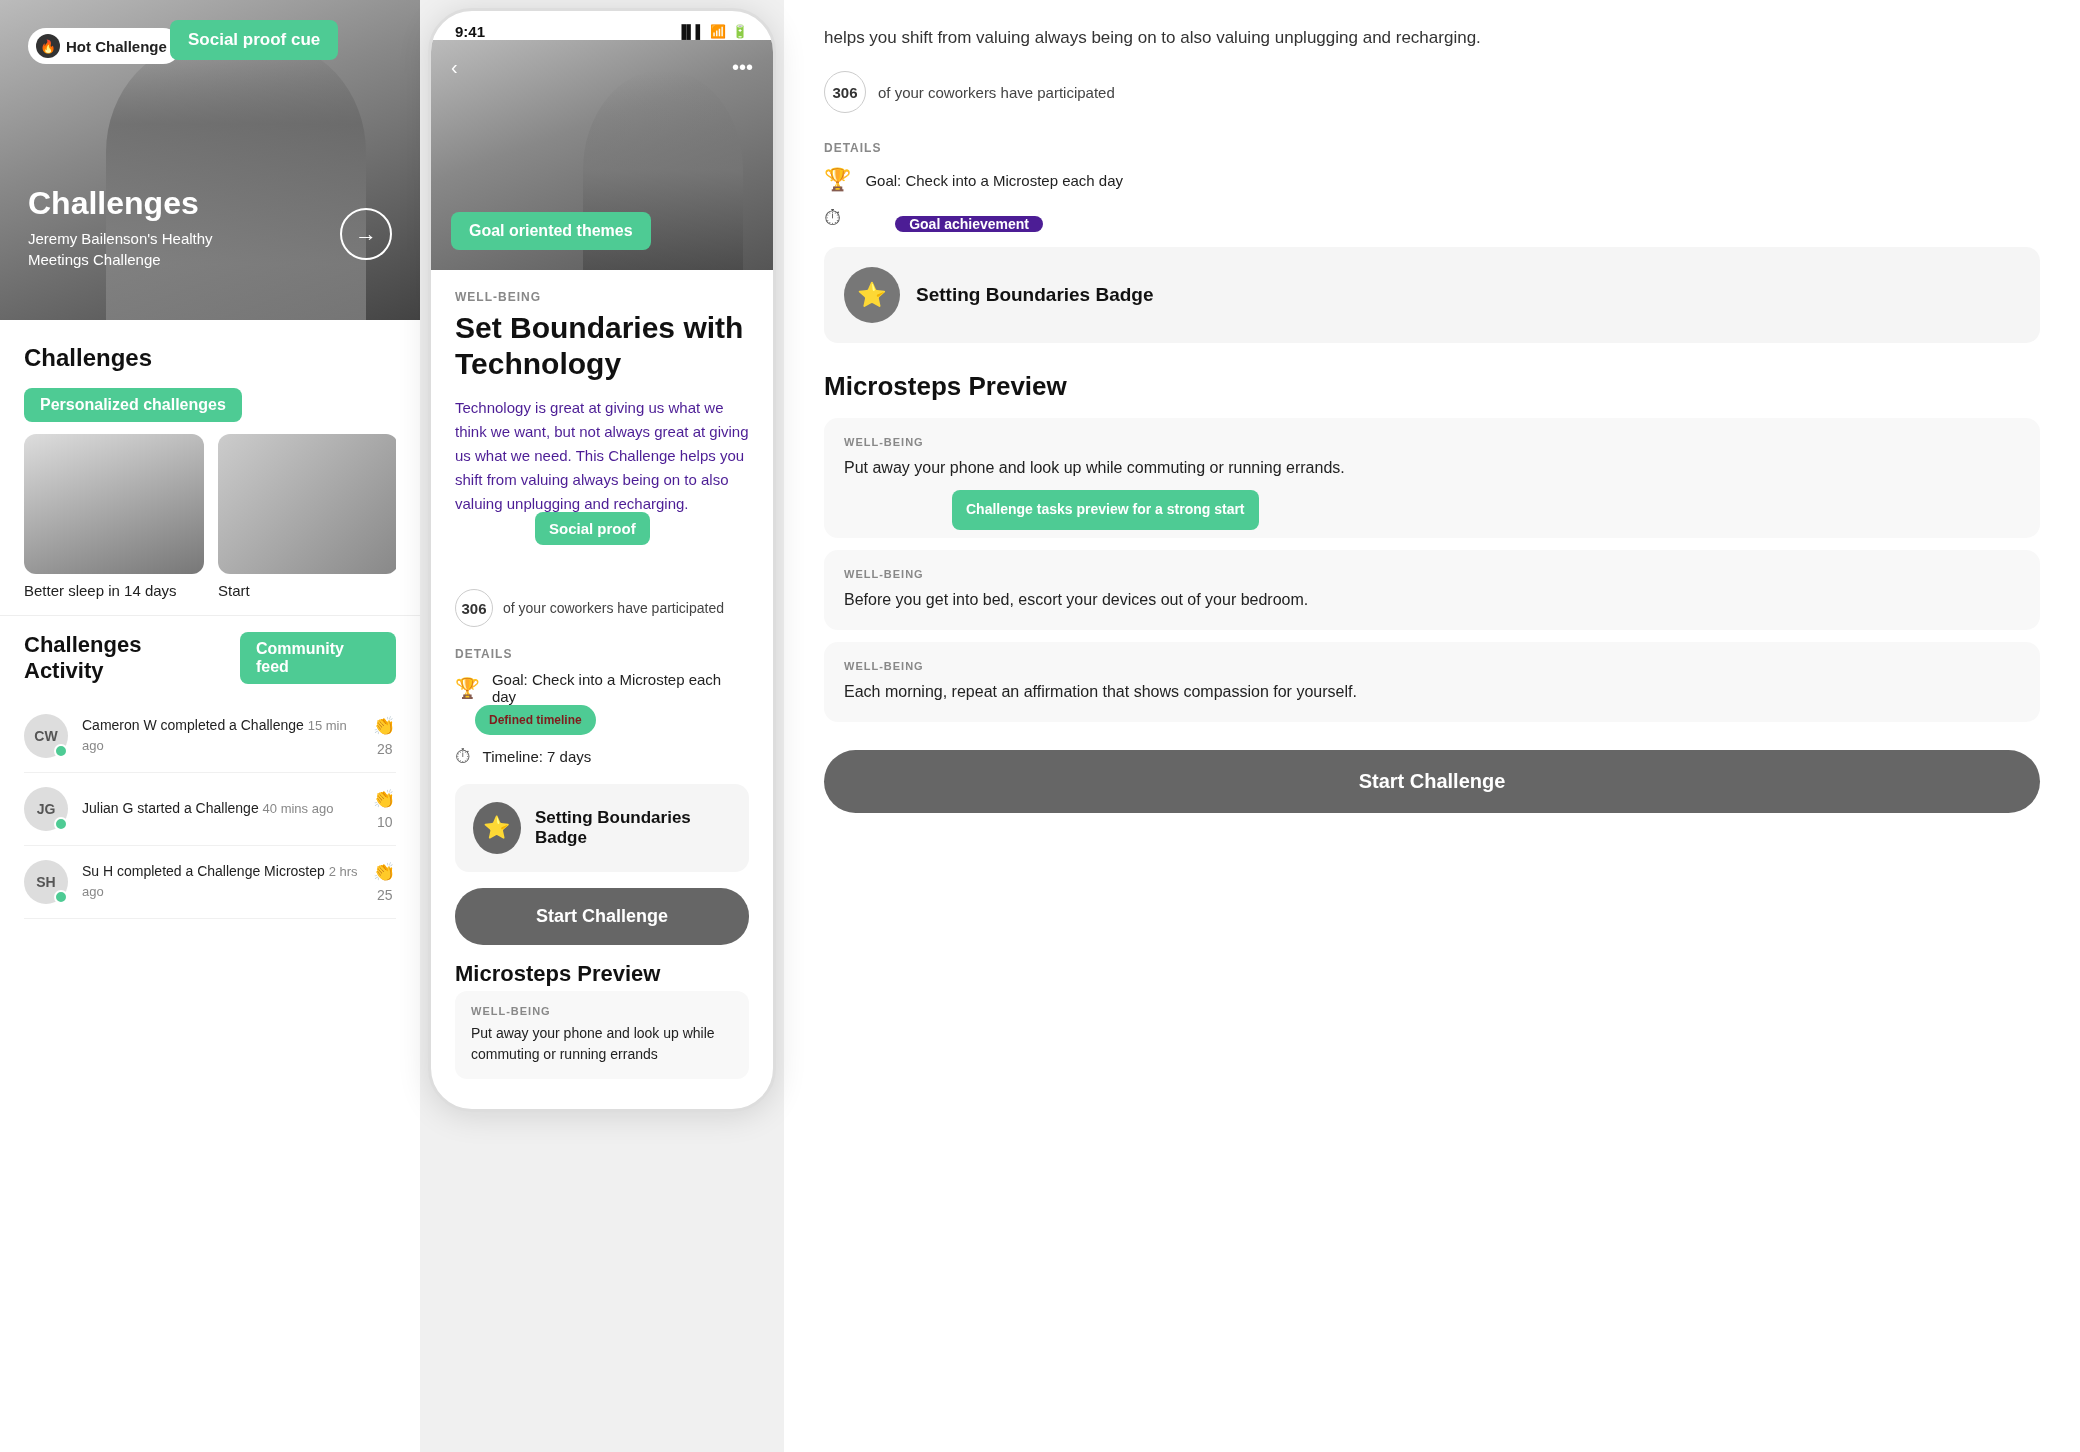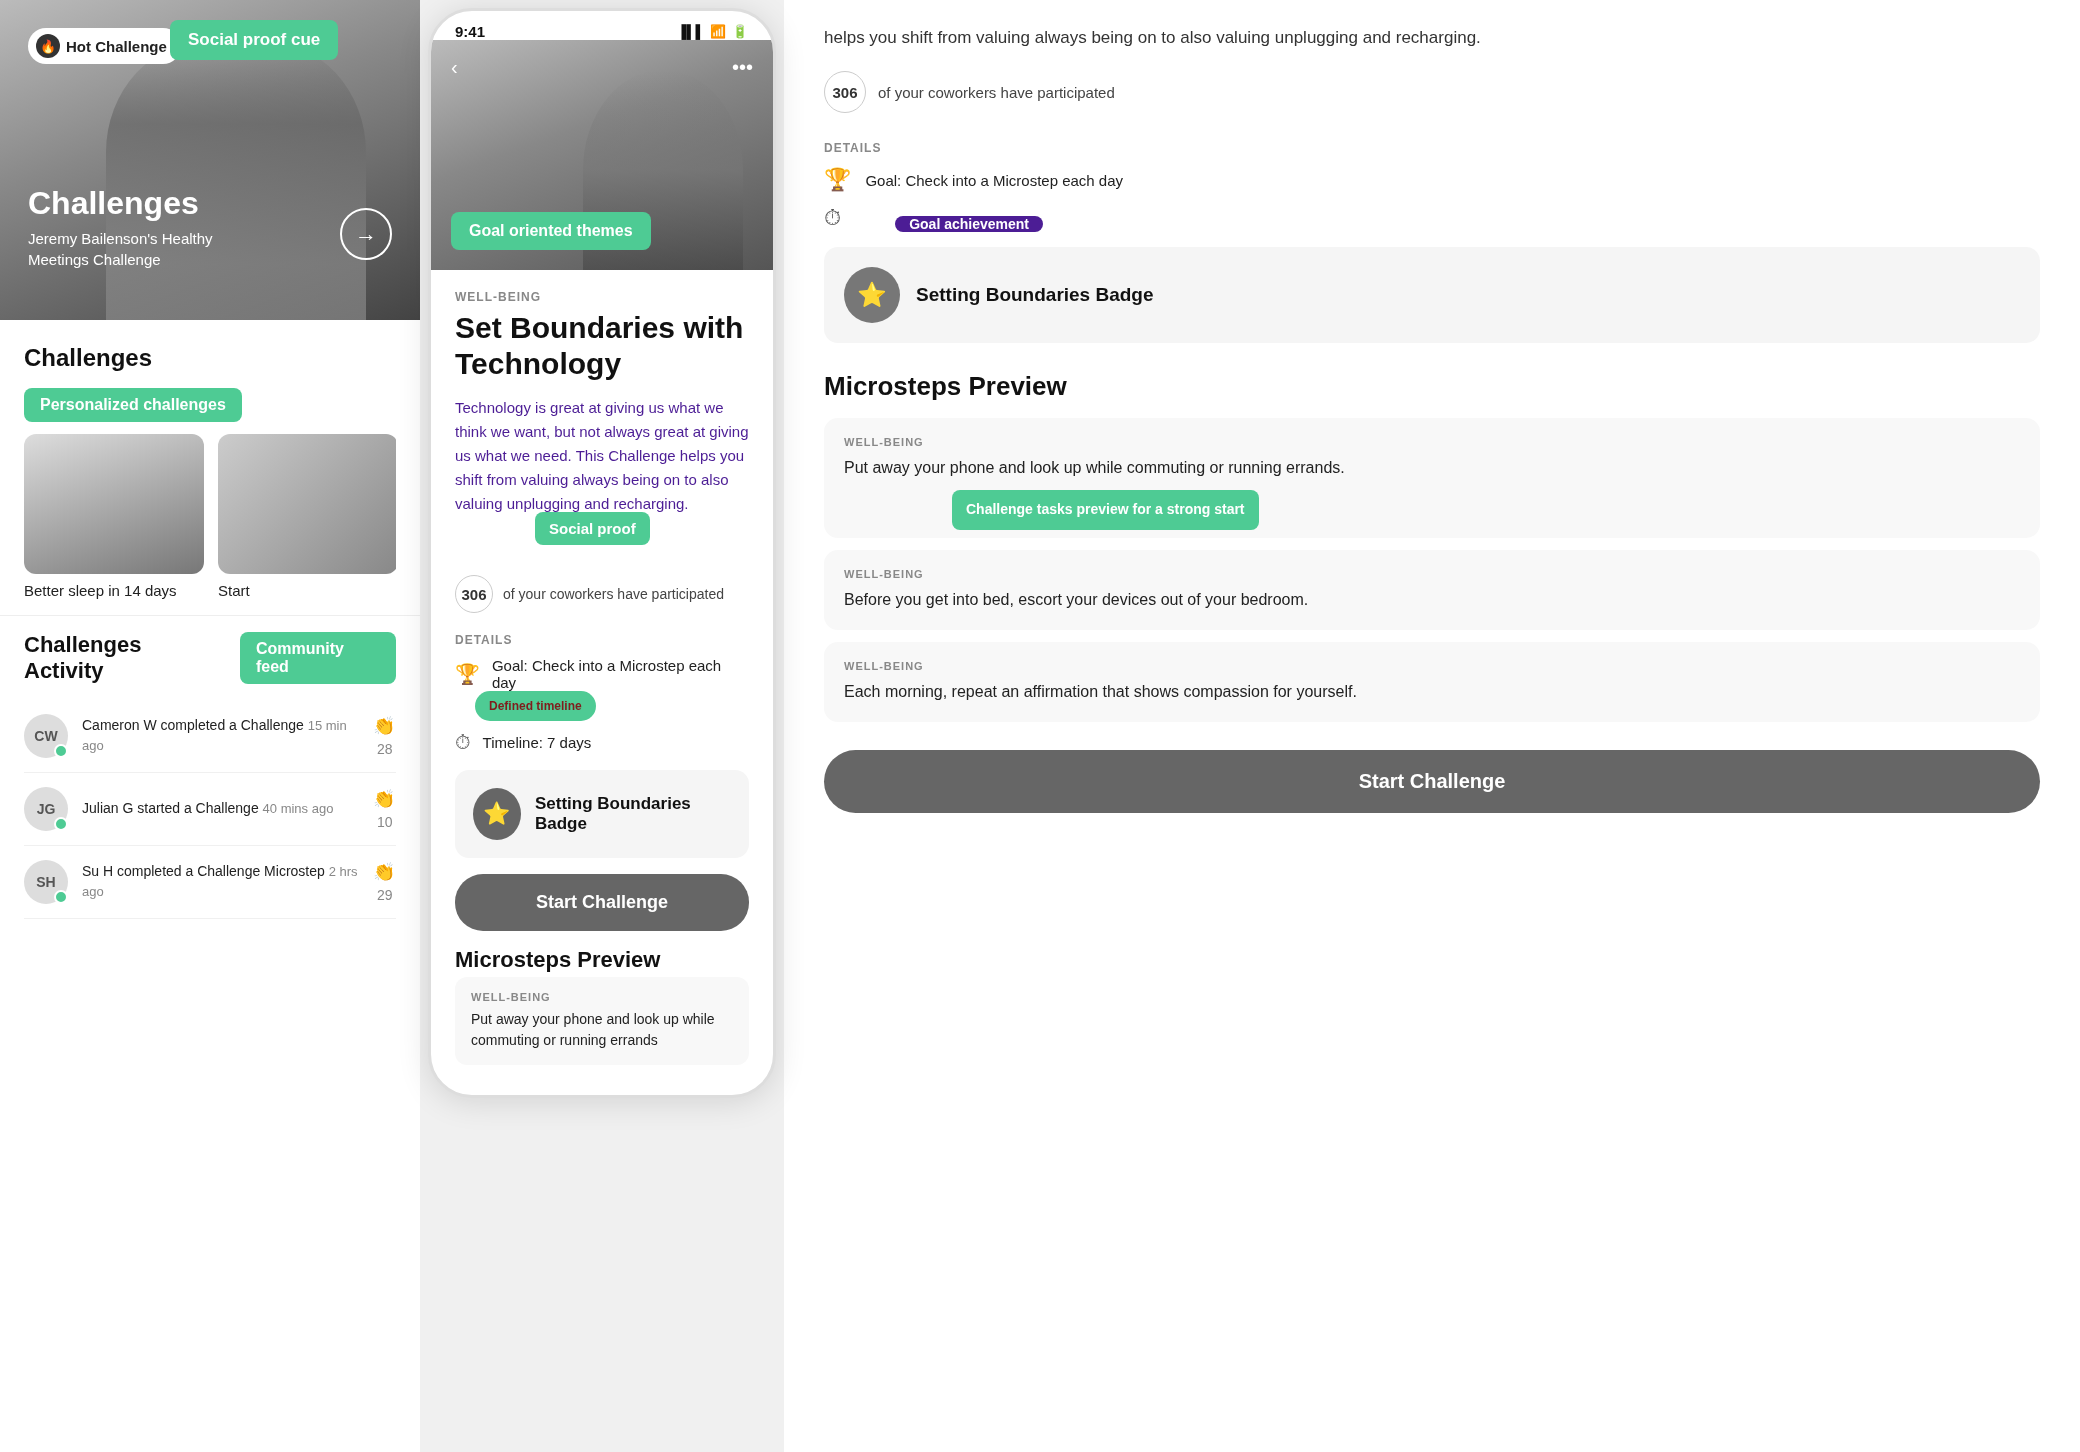--- a/index.html
+++ b/index.html
@@ -341,21 +341,21 @@
     }
 
     .social-proof-badge {
       background: #4ecb94;
       color: #fff;
       border-radius: 8px;
       padding: 8px 14px;
       font-size: 15px;
       font-weight: 600;
       display: inline-block;
-      margin-bottom: 10px;
+      margin-bottom: 24px;
       position: relative;
       top: -20px;
       left: 80px;
     }
 
     .coworkers-row {
       display: flex;
       align-items: center;
       gap: 10px;
       margin-bottom: 20px;
@@ -709,21 +709,21 @@
       <div class="avatar">
         <span>SH</span>
         <div class="avatar-dot"></div>
       </div>
       <div class="activity-text">
         <span>Su H completed a Challenge Microstep</span>
         <span class="activity-meta">2 hrs ago</span>
       </div>
       <div class="activity-right">
         <span class="clap-icon">👏</span>
-        <span>29</span>
+        <span>25</span>
       </div>
     </div>
   </div>
 </div>
 
 <div class="middle-panel">
   <div class="phone-frame">
 
     <div class="phone-status-bar">
       <span>9:41</span>

